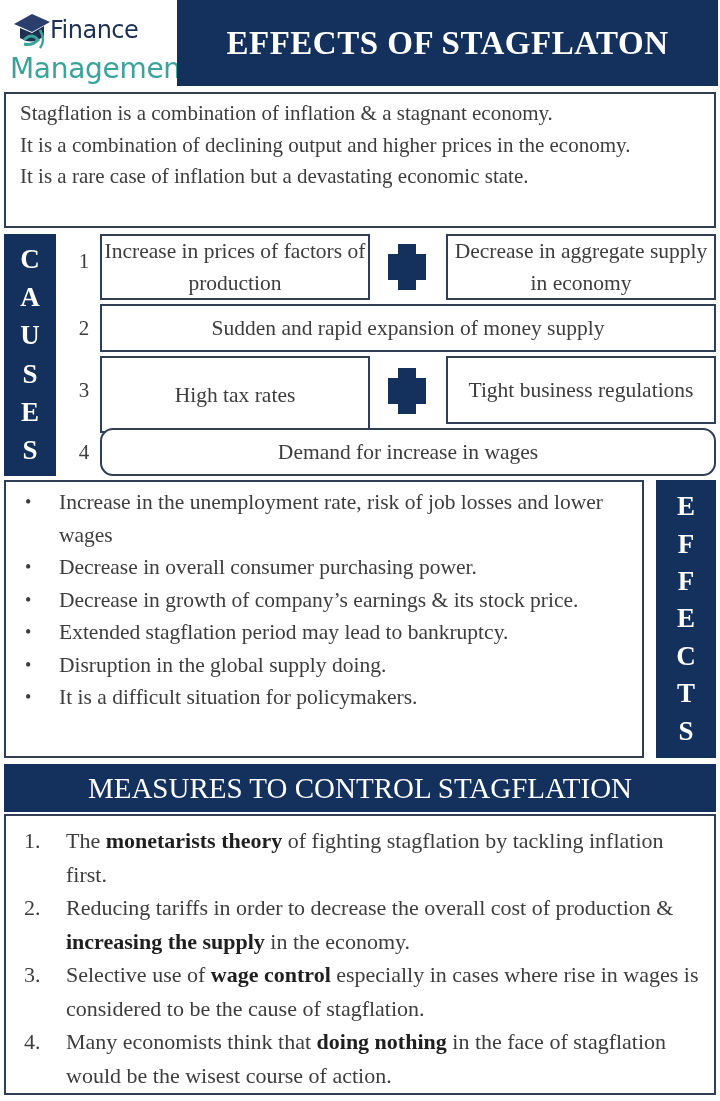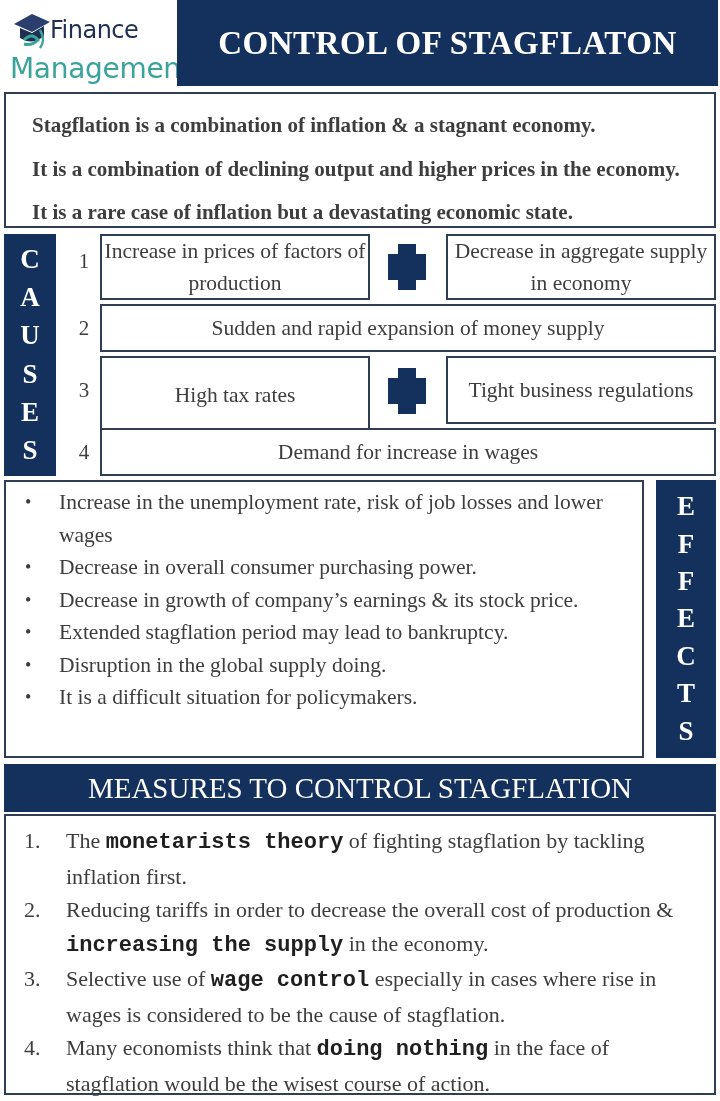--- a/index.html
+++ b/index.html
@@ -12,21 +12,21 @@
   
   #logo { position: absolute; left: 6px; top: 4px; width: 168px; height: 80px; }
   #logo .cap { position: absolute; left: 4px; top: 6px; width: 42px; height: 40px; }
   #logo .fin { position: absolute; left: 44px; top: 12px; font-family: "DejaVu Sans", sans-serif; font-size: 24px; color: #1e2f52; letter-spacing: -0.5px; }
   #logo .mgmt { position: absolute; left: 4px; top: 48px; font-family: "DejaVu Sans", sans-serif; font-size: 28px; color: #3aa39a; letter-spacing: -0.3px; }
   #title-bar { position: absolute; left: 177px; top: 0; width: 541px; height: 86px; display: flex; align-items: center; justify-content: center; }
   #title-bar span { font-size: 33px; font-weight: bold; letter-spacing: 0.5px; }
 
   
   #intro { left: 4px; top: 92px; width: 712px; height: 136px; padding: 4px 14px; font-size: 21px; line-height: 31.5px; color: #3d3d3d; }
-  #intro p { margin: 12px; font-weight: bold; }
+  #intro p { margin: 0; }
 
   
   #causes-label { position: absolute; left: 4px; top: 234px; width: 52px; height: 242px; display: flex; flex-direction: column; align-items: center; justify-content: space-around; padding: 6px 0; }
   #causes-label span, #effects-label span { font-size: 27px; font-weight: bold; line-height: 1; }
   .num { position: absolute; left: 74px; font-size: 21px; color: #3d3d3d; width: 20px; text-align: center; }
   .cbox { position: absolute; display: flex; align-items: center; justify-content: center; text-align: center; font-size: 21.5px; line-height: 32px; color: #3d3d3d; border: 2px solid #2f3e55; background: #fff; }
   .plus { position: absolute; width: 42px; height: 50px; }
 
   
   #effects-box { left: 4px; top: 480px; width: 640px; height: 278px; padding: 4px 10px 0 16px; }
@@ -35,37 +35,37 @@
   #effects-box li .bullet { position: absolute; left: 3px; top: 0; font-size: 18px; }
   #effects-label { position: absolute; left: 656px; top: 480px; width: 60px; height: 278px; display: flex; flex-direction: column; align-items: center; justify-content: space-around; padding: 8px 0; }
 
   
   #measures-bar { position: absolute; left: 4px; top: 764px; width: 712px; height: 48px; display: flex; align-items: center; justify-content: center; }
   #measures-bar span { font-size: 29px; letter-spacing: 0; }
   #measures-box { left: 4px; top: 814px; width: 712px; height: 281px; padding: 8px 10px 0 18px; }
   #measures-box ol { list-style: none; }
   #measures-box li { position: relative; padding-left: 42px; font-size: 22px; line-height: 33.5px; color: #3d3d3d; }
   #measures-box li .idx { position: absolute; left: 0; top: 0; }
-  #measures-box b { color: #1f1f1f; font-family: Liberation Mono, monospace; }
+  #measures-box b { color: #1f1f1f; }
 </style>
 </head>
 <body>
 
 <div id="logo">
   <svg class="cap" viewBox="0 0 42 40">
     <path d="M4 14 L22 4 L40 12 L22 22 Z" fill="#2b3f6e"></path>
     <path d="M10 18 L10 28 Q22 36 34 26 L34 16 L22 23 Z" fill="#1e2f52"></path>
     <path d="M30 20 Q36 30 30 38" stroke="#3aa39a" stroke-width="2.5" fill="none"></path>
     <path d="M14 30 Q22 22 28 30 Q22 36 14 34" stroke="#3aa39a" stroke-width="3" fill="none"></path>
   </svg>
   <span class="fin">Finance</span>
   <span class="mgmt">Management</span>
 </div>
 <div id="title-bar" class="navy">
-  <span>CONTROL OF STAGFLATON</span>
+  <span>EFFECTS OF STAGFLATON</span>
 </div>
 
 <div id="intro" class="box">
   <p>Stagflation is a combination of inflation &amp; a stagnant economy.</p>
   <p>It is a combination of declining output and higher prices in the economy.</p>
   <p>It is a rare case of inflation but a devastating economic state.</p>
 </div>
 
 <div id="causes-label" class="navy">
   <span>C</span>
@@ -87,21 +87,21 @@
 <div class="cbox" style="left:100px; top:304px; width:616px; height:48px;">Sudden and rapid expansion of money supply</div>
 
 <span class="num" style="top:378px;">3</span>
 <div class="cbox" style="left:100px; top:356px; width:270px; height:77px;">High tax rates</div>
 <svg class="plus" style="left:386px; top:366px;" viewBox="0 0 42 50">
   <path d="M12 2 H30 V12 H40 V38 H30 V48 H12 V38 H2 V12 H12 Z" fill="#14305c"></path>
 </svg>
 <div class="cbox" style="left:446px; top:356px; width:270px; height:68px;">Tight business regulations</div>
 
 <span class="num" style="top:440px;">4</span>
-<div class="cbox" style="left:100px; top:428px; width:616px; height:48px;">Demand for increase in wages</div>
+<div class="cbox" style="left:100px; top:428px; width:616px; height:48px;border-radius:13px;">Demand for increase in wages</div>
 
 <div id="effects-box" class="box">
   <ul>
     <li><span class="bullet">•</span><span>Increase in the unemployment rate, risk of job losses and lower wages</span></li>
     <li><span class="bullet">•</span><span>Decrease in overall consumer purchasing power.</span></li>
     <li><span class="bullet">•</span><span>Decrease in growth of company’s earnings &amp; its stock price.</span></li>
     <li><span class="bullet">•</span><span>Extended stagflation period may lead to bankruptcy.</span></li>
     <li><span class="bullet">•</span><span>Disruption in the global supply doing.</span></li>
     <li><span class="bullet">•</span><span>It is a difficult situation for policymakers.</span></li>
   </ul>

